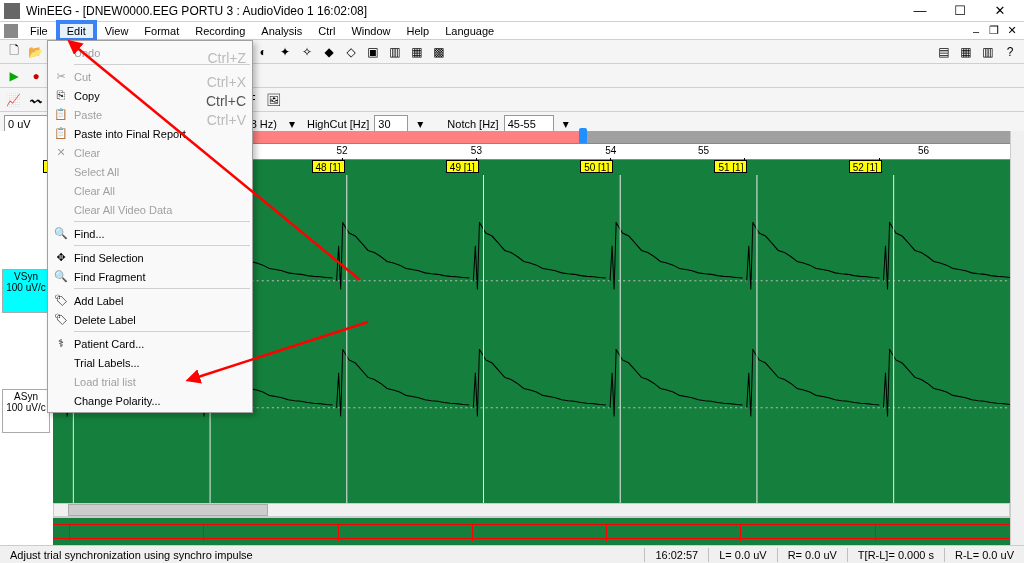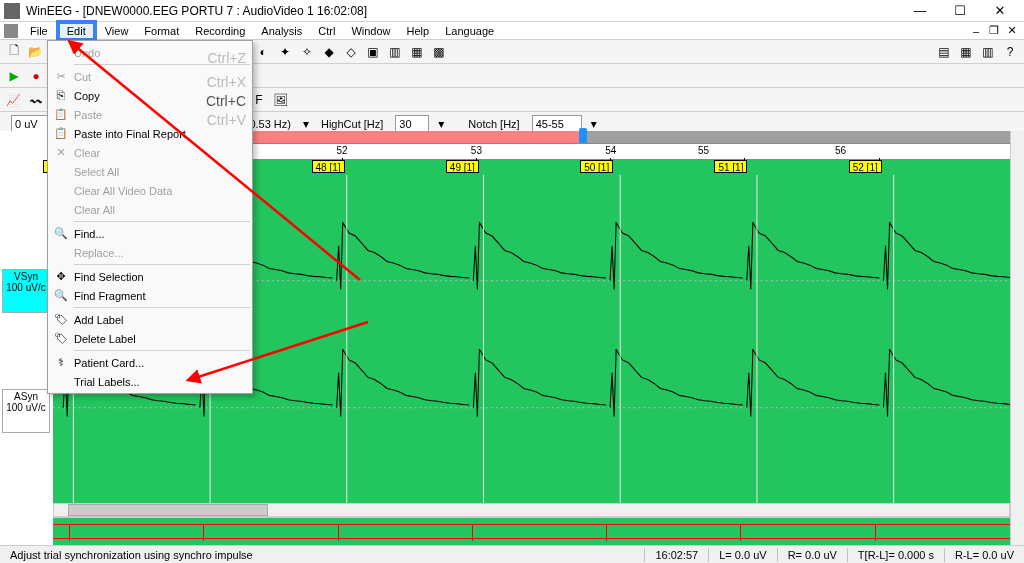--- a/index.html
+++ b/index.html
@@ -24,28 +24,28 @@
   .mdi-buttons .mdi { width:16px; height:14px; margin-left:2px; display:flex;
                       align-items:center; justify-content:center; font-size:11px; }
 
   
   .toolbarrow { height:24px; background:#f5f5f5; border-bottom:1px solid #d0d0d0;
                 display:flex; align-items:center; padding:0 4px; gap:2px; }
   .tb-btn { width:20px; height:20px; border:1px solid transparent; display:flex;
             align-items:center; justify-content:center; cursor:default; font-size:12px; }
   .tb-sep { width:1px; height:18px; background:#c0c0c0; margin:0 2px; }
   .tb-input { height:18px; border:1px solid #999; background:#fff; padding:0 3px;
-              font-size:11px;margin-left:7px; }
+              font-size:11px; }
   .tb-btn-text { height:18px; border:1px solid #999; background:#eee; padding:0 10px;
                  display:flex; align-items:center; }
   .tb-label { padding:0 3px; }
 
   
   .main { position:absolute; left:0; right:0; top:131px; bottom:18px; background:#fff; }
-  .canvas { position:absolute; left:53px; right:14px; top:0; bottom:0; background:#22c55e; }
+  .canvas { position:absolute; left:53px; right:14px; top:0; bottom:0; background:#15803d; }
   .leftlabels { position:absolute; left:0; top:0; bottom:0; width:53px; }
   .chlabel { position:absolute; left:2px; width:48px; height:44px; font-size:10px;
              text-align:center; border:1px solid #aaa; padding:1px 0; line-height:1.1; }
   .chlabel.sync { background:#00ffff; }
 
   
   .timestrip { position:absolute; left:0; right:0; top:0; height:12px;
                background:linear-gradient(to right, #ff8080 0, #ff8080 55%, #a0a0a0 55%); }
   .timerule { position:absolute; left:0; right:0; top:12px; height:17px;
               border-top:1px solid #888; border-bottom:1px solid #888; background:#fff; }
@@ -95,21 +95,21 @@
             z-index:600; pointer-events:none; }
 
   .v-scroll { position:absolute; right:0; top:131px; bottom:18px; width:14px;
               background:#f0f0f0; border-left:1px solid #ccc; }
 </style>
 </head>
 <body>
 
 <div class="titlebar">
   <span class="app-icon"></span>
-  <span class="title">WinEEG - [DNEW0000.EEG PORTU 7 : AudioVideo 1 16:02:08]</span>
+  <span class="title">WinEEG - [DNEW0000.EEG PORTU 3 : AudioVideo 1 16:02:08]</span>
   <div class="winbtn">—</div>
   <div class="winbtn">☐</div>
   <div class="winbtn">✕</div>
 </div>
 
 <div class="menubar">
   <span class="mdi-icon" style="margin:0 4px 0 0;background:#888"></span>
 
   <span class="mi">File</span>
     <span class="mi open">Edit</span>
@@ -231,21 +231,21 @@
         <div class="tlabel" style="left: 149.286px;">51</div>
         <div class="tick" style="left: 288.571px;"></div>
         <div class="tlabel" style="left: 283.571px;">52</div>
         <div class="tick" style="left: 422.857px;"></div>
         <div class="tlabel" style="left: 417.857px;">53</div>
         <div class="tick" style="left: 557.143px;"></div>
         <div class="tlabel" style="left: 552.143px;">54</div>
         <div class="tick" style="left: 691.429px;"></div>
         <div class="tlabel" style="left: 645px;">55</div>
         <div class="tick" style="left: 825.714px;"></div>
-        <div class="tlabel" style="left: 782px;">56</div>
+        <div class="tlabel" style="left: 865px;">56</div>
       </div>
     <div class="markerrow" id="markerrow">
         <div class="marker" style="left: -10px;">46 [1]</div>
         <div class="marker" style="left: 124.286px;">47 [1]</div>
         <div class="marker" style="left: 258.571px;">48 [1]</div>
         <div class="marker" style="left: 392.857px;">49 [1]</div>
         <div class="marker" style="left: 527.143px;">50 [1]</div>
         <div class="marker" style="left: 661.429px;">51 [1]</div>
         <div class="marker" style="left: 795.714px;">52 [1]</div>
       </div>
@@ -330,35 +330,31 @@
     <div class="row disabled">
       <span class="ico">✕</span>
       <span class="lbl">Clear</span>
     </div>
     <div class="row disabled">
       <span class="ico"></span>
       <span class="lbl">Select All</span>
     </div>
     <div class="row disabled">
       <span class="ico"></span>
+      <span class="lbl">Clear All</span>
+    </div>
+    <div class="row disabled">
+      <span class="ico"></span>
       <span class="lbl">Clear All Video Data</span>
-    </div>
-    <div class="row disabled">
-      <span class="ico"></span>
-      <span class="lbl">Clear All</span>
     </div>
     <hr>
     <div class="row">
       <span class="ico">🔍</span>
       <span class="lbl">Find...</span>
     </div>
-    <div class="row disabled">
-      <span class="ico"></span>
-      <span class="lbl">Replace...</span>
-    </div>
     <hr>
     <div class="row">
       <span class="ico">✥</span>
       <span class="lbl">Find Selection</span>
     </div>
     <div class="row">
       <span class="ico">🔍</span>
       <span class="lbl">Find Fragment</span>
     </div>
     <hr>
@@ -371,20 +367,28 @@
       <span class="lbl">Delete Label</span>
     </div>
     <hr>
     <div class="row">
       <span class="ico">⚕</span>
       <span class="lbl">Patient Card...</span>
     </div>
     <div class="row">
       <span class="ico"></span>
       <span class="lbl">Trial Labels...</span>
+    </div>
+    <div class="row disabled">
+      <span class="ico"></span>
+      <span class="lbl">Load trial list</span>
+    </div>
+    <div class="row">
+      <span class="ico"></span>
+      <span class="lbl">Change Polarity...</span>
     </div>
   </div>
 
 <svg class="arrows">
   <defs>
     <marker id="ah" markerWidth="10" markerHeight="10" refX="2" refY="3" orient="auto">
       <path d="M0,0 L6,3 L0,6 Z" fill="#ff0000"></path>
     </marker>
   </defs>
   <line x1="360" y1="280" x2="75" y2="46" stroke="#ff0000" stroke-width="2.5" marker-end="url(#ah)"></line>

